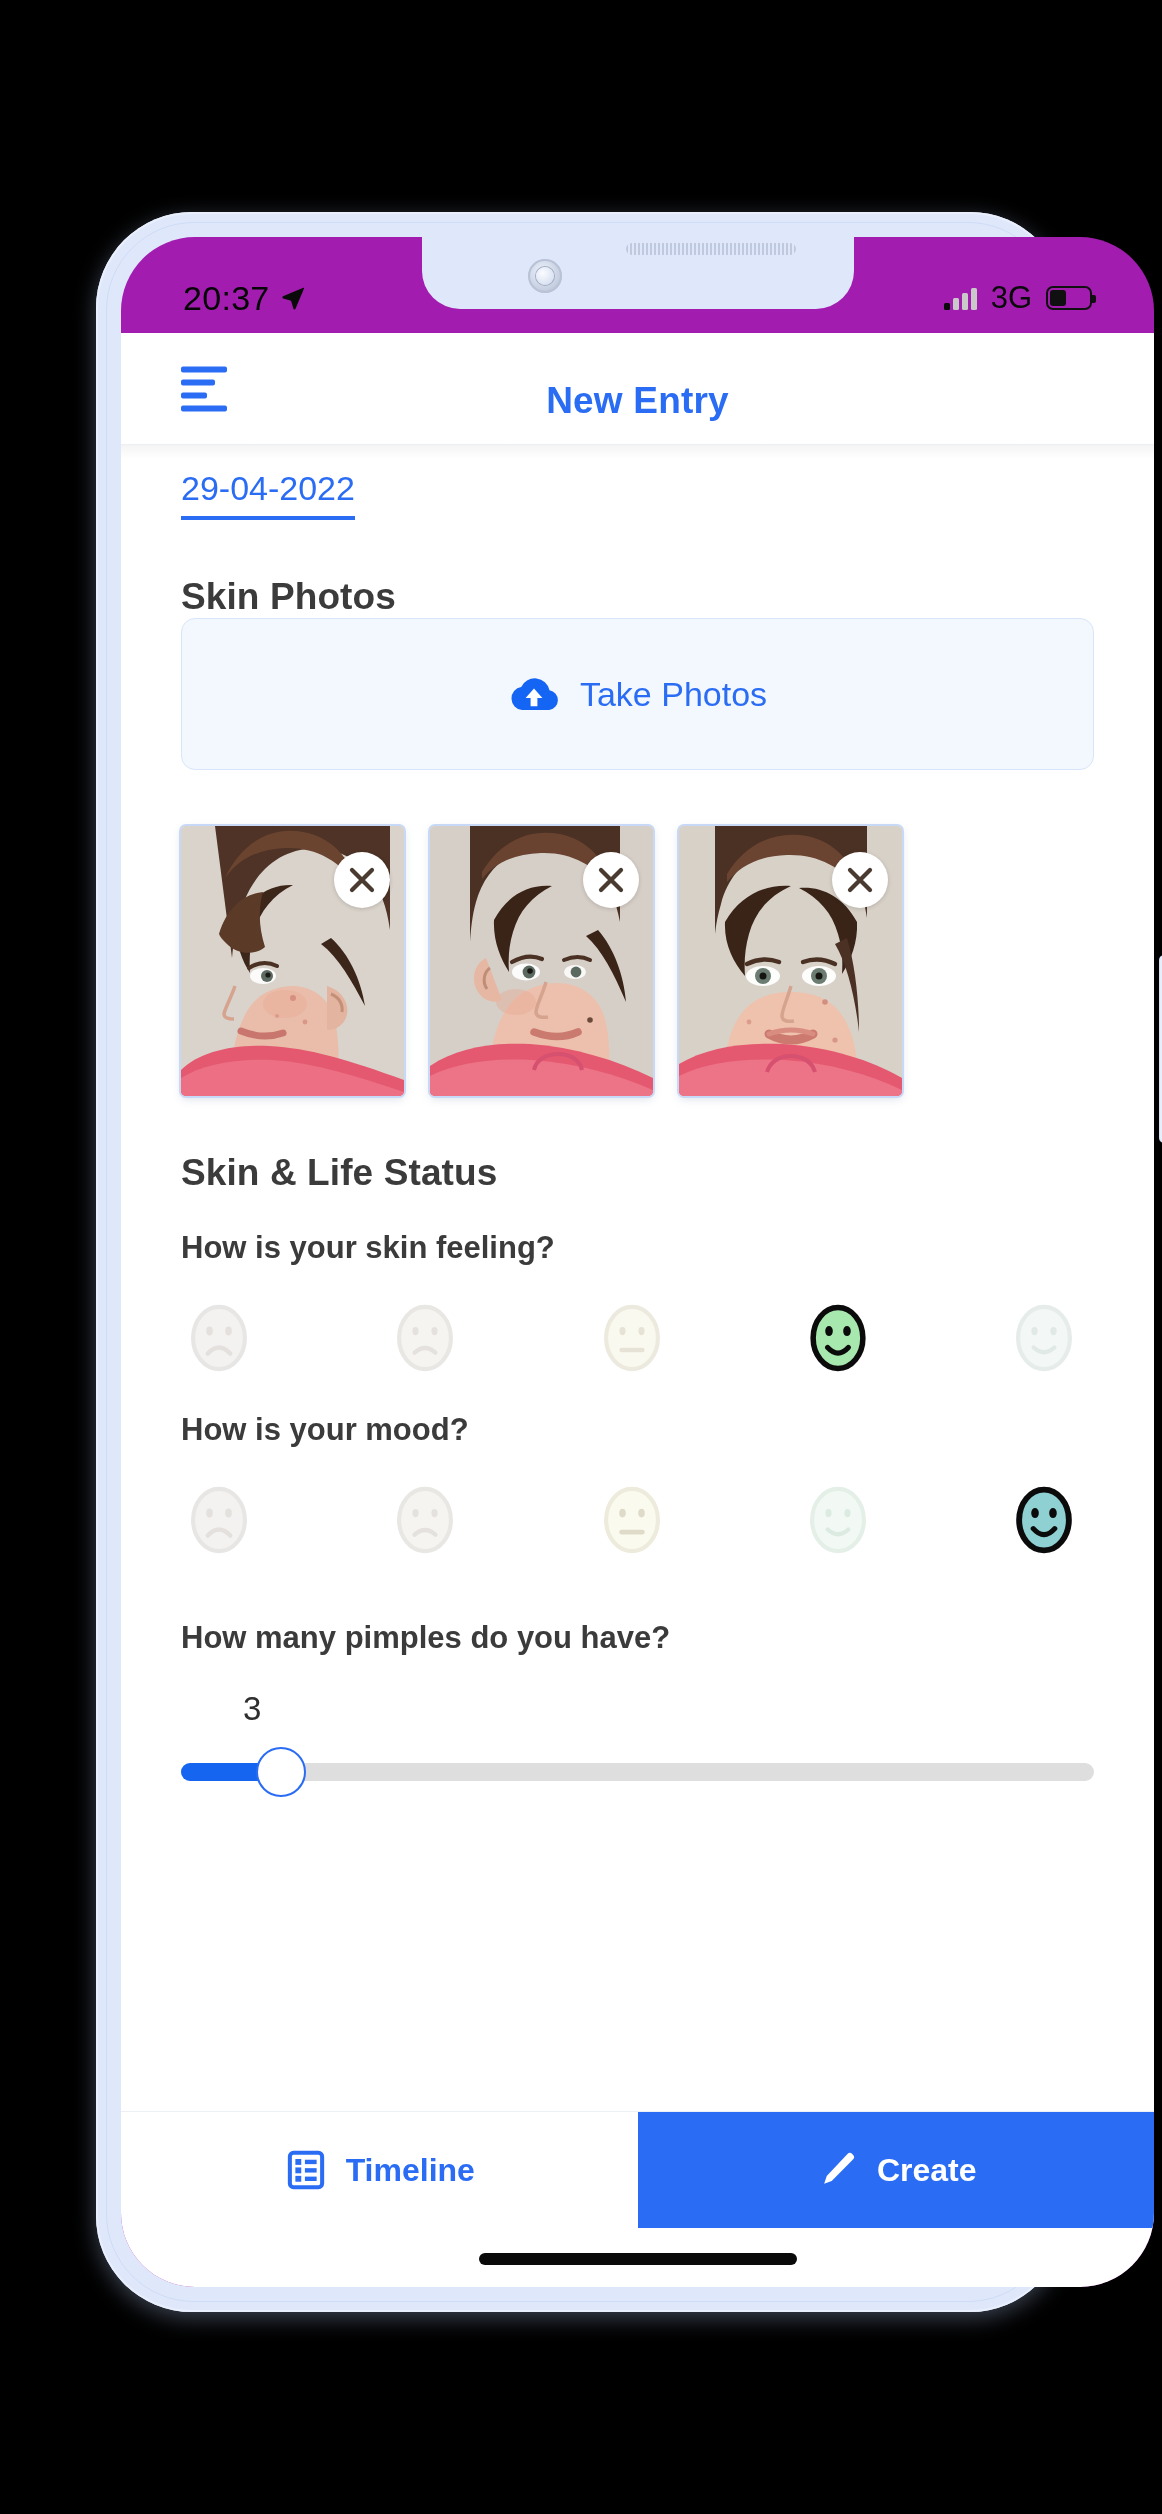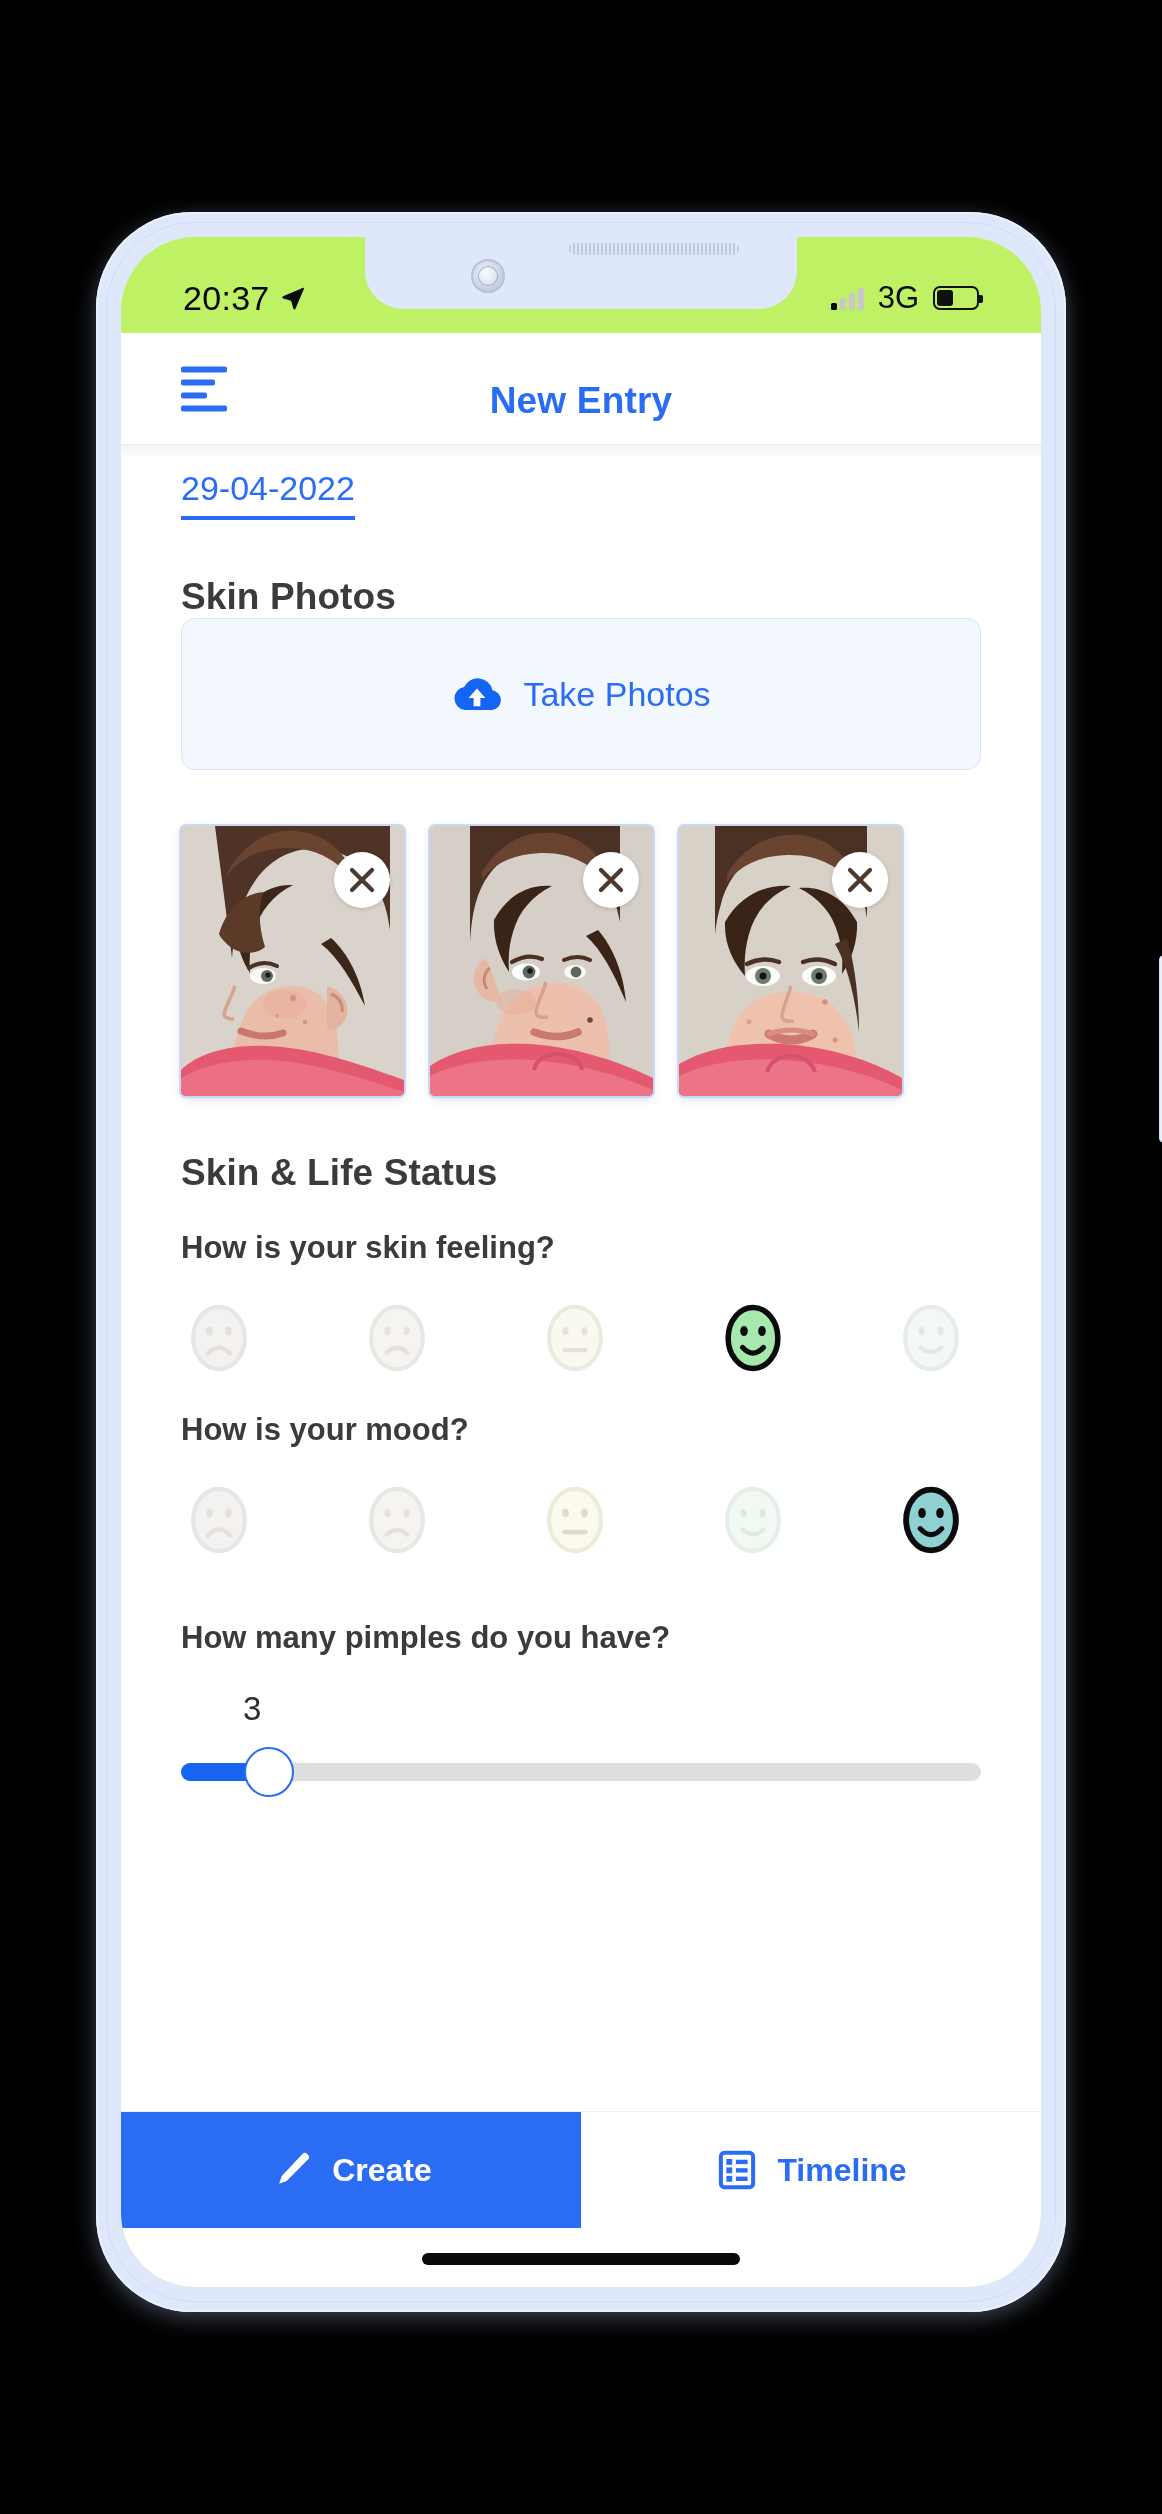--- a/index.html
+++ b/index.html
@@ -23,22 +23,22 @@
   }
   .frame-inner-hairline {
     position: absolute; left: 10px; top: 10px; right: 10px; bottom: 10px;
     border-radius: 88px;
     border: 1px solid #cfdcf6;
     pointer-events: none;
   }
   .screen {
     position: absolute;
     left: 25px; top: 25px;
-    width: 920px; height: 2050px;
-    background: #bef264;
+    width: 1033px; height: 2050px;
+    background: #a21caf;
     border-radius: 74px;
     overflow: hidden;
   }
 
   
   .btn-side {
     position: absolute; background: #e7eefc; border-radius: 4px;
     box-shadow: 0 0 0 1px #d4e0f7;
   }
   .btn-silent { left: 90px; top: 512px;  width: 8px; height: 62px; }
@@ -509,37 +509,37 @@
             <div class="slider-track">
               <div class="slider-fill" id="slider-fill" style="width: 11%;"></div>
               <div class="slider-thumb" id="slider-thumb" style="left: 11%;"></div>
             </div>
           </div>
         </div>
       </div>
 
       <div class="tabbar">
         <div class="tabs">
-          <div class="tab active">
-            <svg class="tab-icon" viewBox="0 0 24 24">
-              <path d="M17.7 3.3a1.8 1.8 0 0 1 2.6 0l.4.4a1.8 1.8 0 0 1 0 2.6L9.1 18 5 19.5 6.4 15.3z" fill="#ffffff"></path>
-            </svg>
-            <span class="tab-label">Create</span>
-          </div>
           <div class="tab inactive">
             <svg class="tab-icon" viewBox="0 0 24 24">
               <rect x="3.2" y="2.6" width="17.6" height="18.8" rx="2" fill="none" stroke="#2a6df4" stroke-width="2.2"></rect>
               <rect x="6.2" y="6" width="3.2" height="3.2" fill="#2a6df4"></rect>
               <rect x="6.2" y="10.6" width="3.2" height="3.2" fill="#2a6df4"></rect>
               <rect x="6.2" y="15.2" width="3.2" height="3.2" fill="#2a6df4"></rect>
               <rect x="11.4" y="6.4" width="6.4" height="2.4" fill="#2a6df4"></rect>
               <rect x="11.4" y="11" width="6.4" height="2.4" fill="#2a6df4"></rect>
               <rect x="11.4" y="15.6" width="6.4" height="2.4" fill="#2a6df4"></rect>
             </svg>
             <span class="tab-label">Timeline</span>
           </div>
+          <div class="tab active">
+            <svg class="tab-icon" viewBox="0 0 24 24">
+              <path d="M17.7 3.3a1.8 1.8 0 0 1 2.6 0l.4.4a1.8 1.8 0 0 1 0 2.6L9.1 18 5 19.5 6.4 15.3z" fill="#ffffff"></path>
+            </svg>
+            <span class="tab-label">Create</span>
+          </div>
         </div>
         <div class="home-indicator"></div>
       </div>
 
     </div>
   </div>
 </div>
 
 </body></html>

